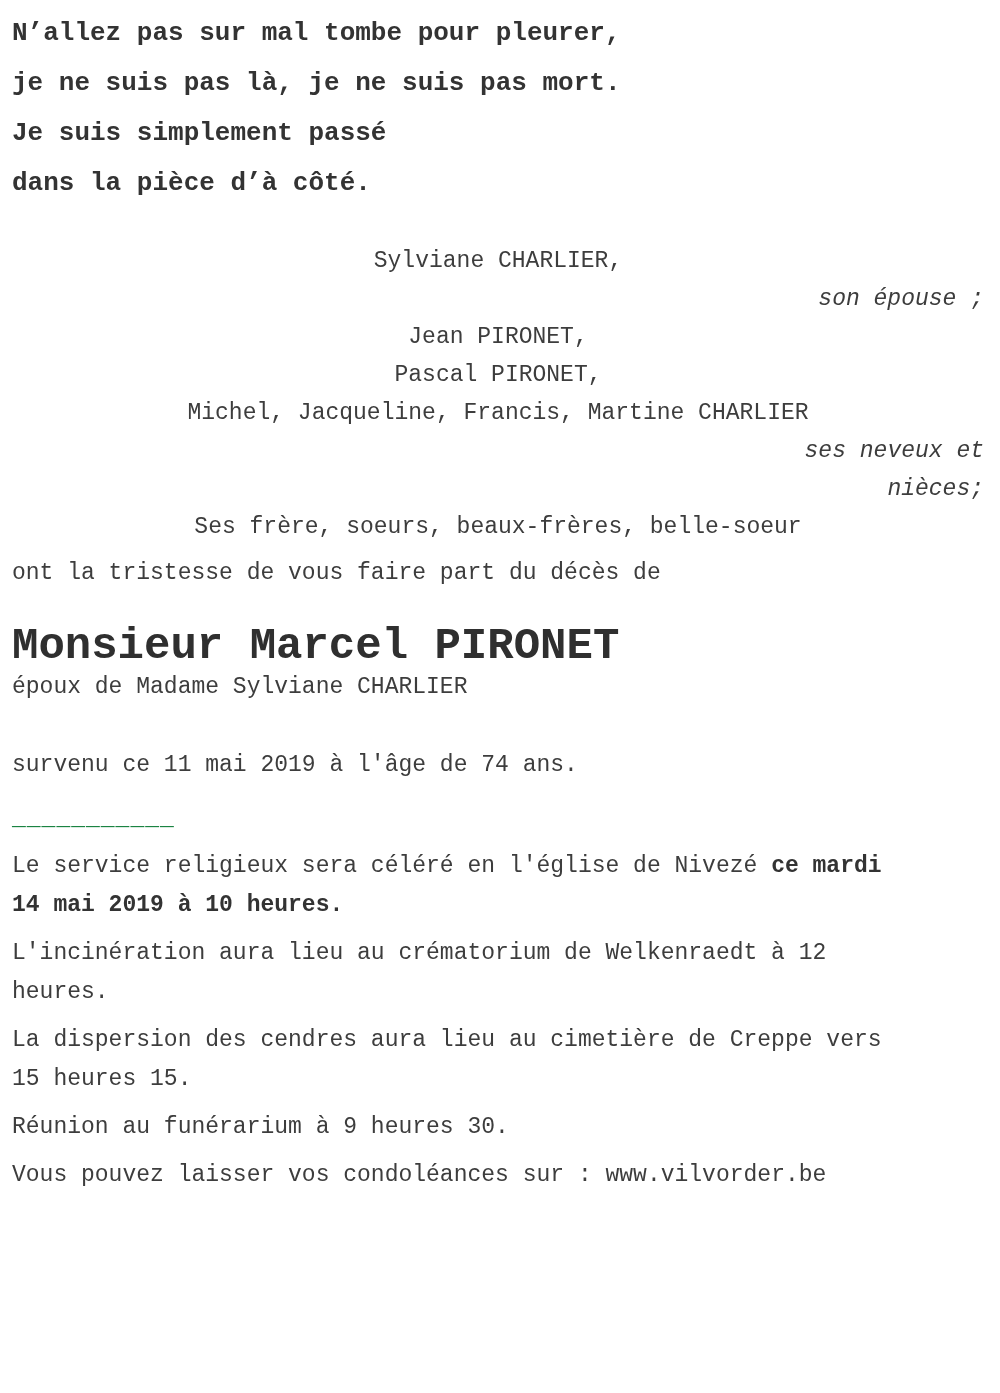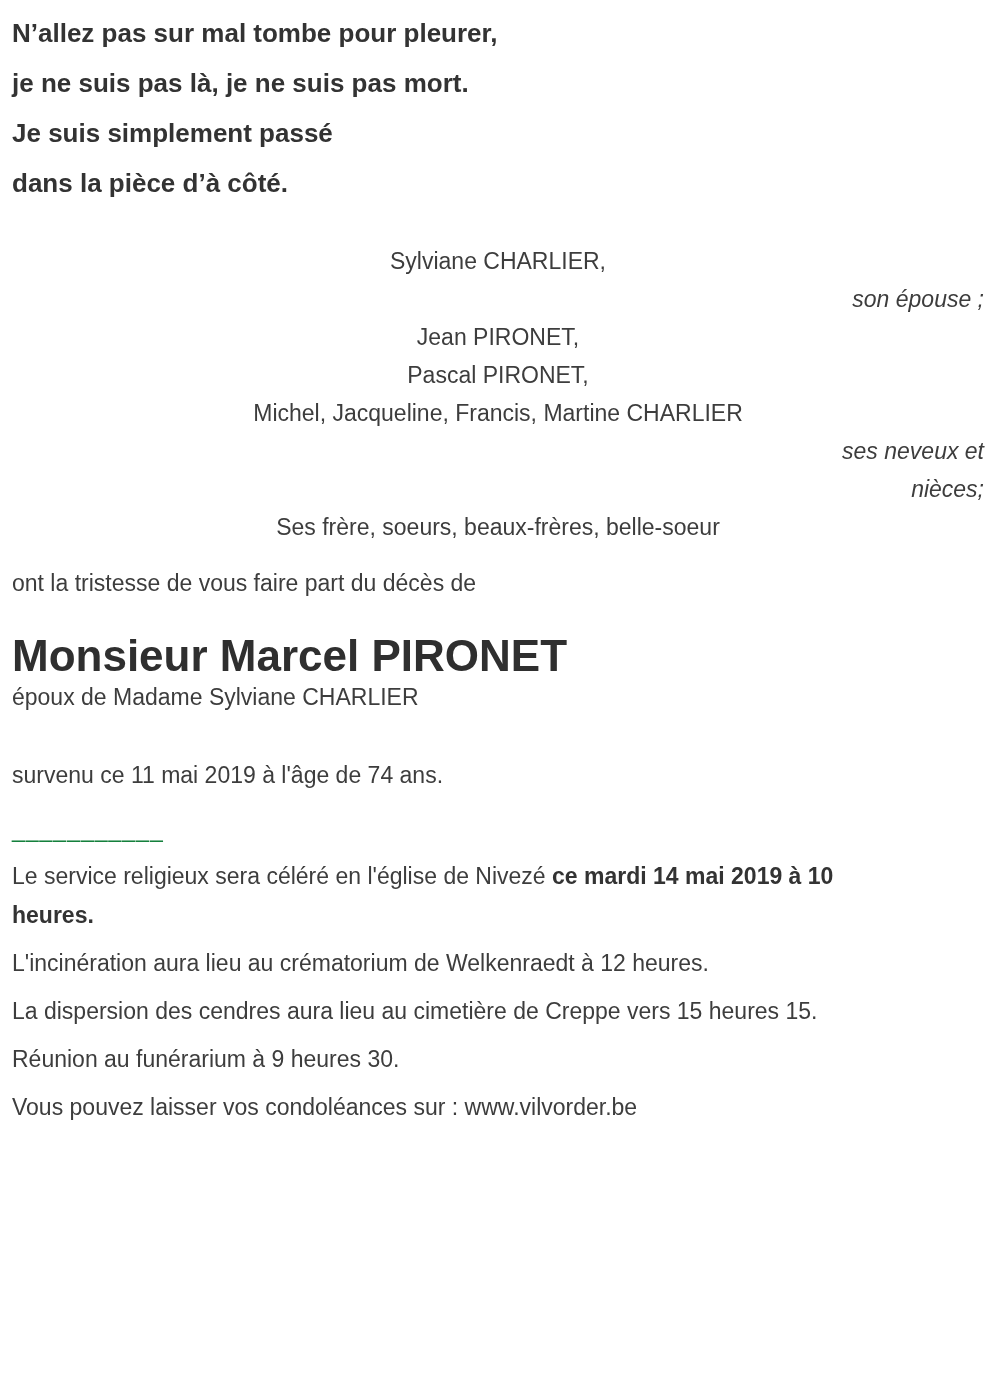--- a/index.html
+++ b/index.html
@@ -7,21 +7,21 @@
     padding: 0;
     background: #ffffff;
   }
   .page {
     position: relative;
     width: 1000px;
     height: 1393px;
     box-sizing: border-box;
     padding: 6px 16px 10px 12px;
     background: #ffffff;
-    font-family: Liberation Sans, sans-serif;
+    font-family: Liberation Mono, monospace;
     color: #3d3d3d;
     overflow: hidden;
   }
   .poem {
     font-size: 26px;
     font-weight: 700;
     line-height: 50px;
     color: #333333;
     margin: 2px 0 34px 0;
   }
@@ -31,21 +31,21 @@
   }
   .fam-name {
     text-align: center;
   }
   .relation {
     text-align: right;
     font-style: italic;
     color: #3d3d3d;
   }
   .intro {
-    margin-top: 18px;
+    margin-top: 8px;
     font-size: 23px;
     line-height: 38px;
   }
   .deceased {
     margin: 32px 0 0 0;
     font-size: 44px;
     line-height: 44px;
     font-weight: 700;
     color: #2f2f2f;
   }

